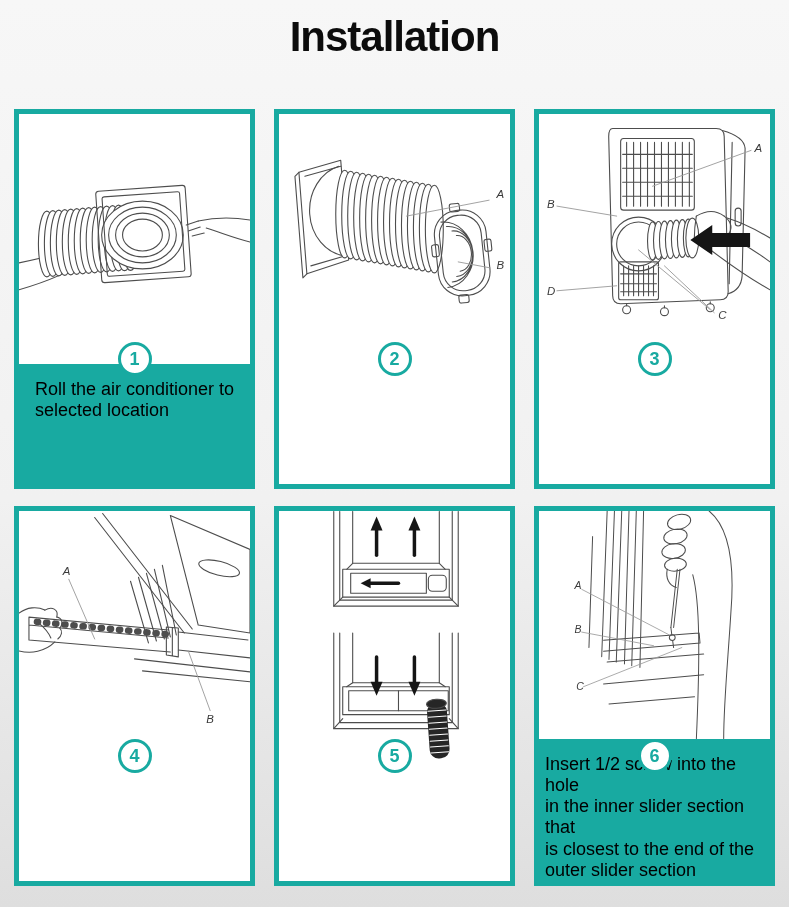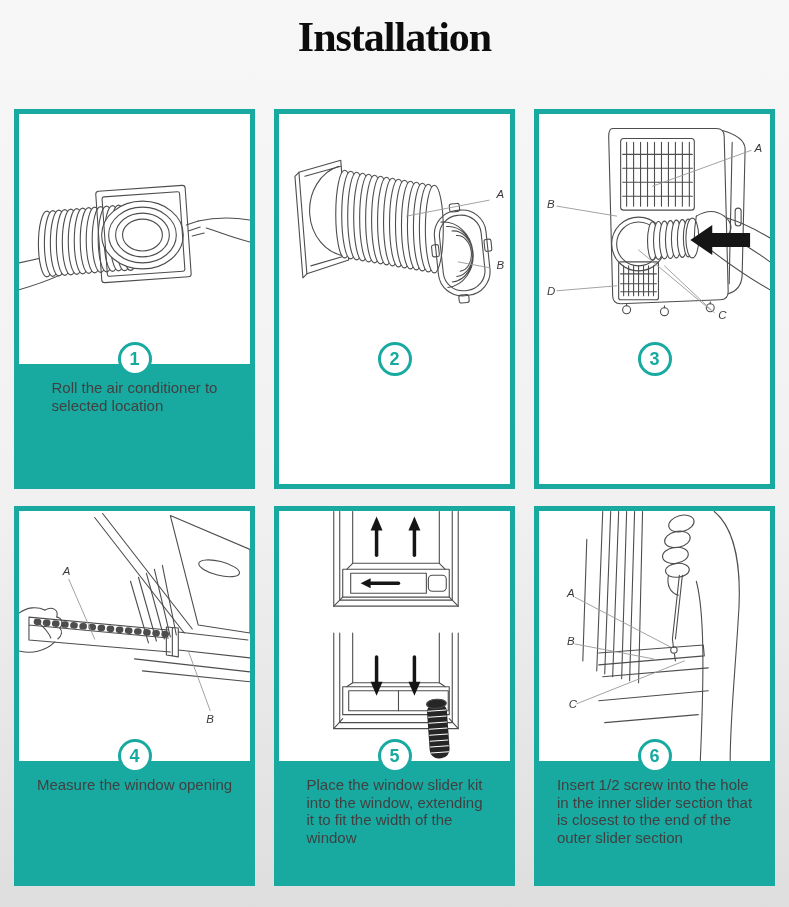--- a/index.html
+++ b/index.html
@@ -5,38 +5,38 @@
   :root { --teal:#18aaa1; --ink:#4d4d4d; --leader:#989898; --label:#3b3b3b; }
   * { box-sizing:border-box; }
   html,body { margin:0; padding:0; }
   body {
     width:789px; height:907px; overflow:hidden;
     background:linear-gradient(180deg,#f7f7f7 0%,#f1f1f1 55%,#dedede 100%);
     font-family:"Liberation Sans", sans-serif;
   }
   .page-title {
     margin:13px 0 0; text-align:center;
-    font-family:Liberation Serif, serif;
+    font-family:Liberation Sans, sans-serif;
     font-size:42px; font-weight:bold; color:#0c0c0c; letter-spacing:-1px;
   }
   .cards {
     display:grid; grid-template-columns:repeat(3,1fr);
     column-gap:19px; row-gap:17px;
     padding:0 14px; margin-top:48px;
   }
   .card {
     position:relative; height:380px;
     border:5px solid var(--teal); background:#fff;
     display:flex; flex-direction:column;
   }
   .art { height:250px; position:relative; background:#fff; }
   .art svg { position:absolute; left:0; top:0; width:100%; height:100%; }
   .band {
-    flex:1; background:var(--teal); color:#404040;
-    padding:15px 6px 0; font-size:15px; line-height:1.18;
+    flex:1; background:var(--teal); color:#000000;
+    padding:15px 6px 0; font-size:18px; line-height:1.18;
   }
   .band p { display:table; margin:0 auto; white-space:pre-line; text-align:left; }
   .badge {
     position:absolute; left:50%; top:228px; transform:translateX(-50%);
     width:34px; height:34px; border-radius:50%;
     background:#fff; border:3px solid var(--teal); color:var(--teal);
     display:flex; align-items:center; justify-content:center;
     font-size:18px; font-weight:bold; z-index:3;
   }
   .lineart { stroke:var(--ink); fill:none; stroke-width:1.1; stroke-linecap:round; stroke-linejoin:round; }
@@ -246,23 +246,20 @@
           <line class="leader" x1="50" y1="68" x2="76" y2="128"></line>
           <line class="leader" x1="192" y1="200" x2="170" y2="140"></line>
           <text class="lbl" x="44" y="64">A</text>
           <text class="lbl" x="192" y="212" text-anchor="middle">B</text>
         </g>
       </svg>
     </div>
     <div class="badge">
       <span>4</span>
     </div>
-    <div class="band">
-      <p>Measure the window opening</p>
-    </div>
   </div>
 
   <div class="card">
     <div class="art">
       <svg viewBox="0 0 232 250">
         <g class="lineart">
           <g>
             <path d="M55,0 L55,95 L180,95 L180,0"></path>
             <path d="M61,0 L61,89 L174,89 L174,0"></path>
             <path d="M74,0 L74,52 L161,52 L161,0"></path>
@@ -303,26 +300,20 @@
               <rect x="150" y="192" width="20" height="56" rx="9" fill="#262626" stroke="none"></rect>
               <path d="M151,200 H169 M151,206 H169 M151,212 H169 M151,218 H169 M151,224 H169 M151,230 H169 M151,236 H169 M151,242 H169" stroke="#ffffff" stroke-width="1"></path>
               <ellipse cx="160" cy="193" rx="10" ry="4.5" fill="#262626" stroke="#4d4d4d"></ellipse>
             </g>
           </g>
         </g>
       </svg>
     </div>
     <div class="badge">
       <span>5</span>
-    </div>
-    <div class="band">
-      <p>Place the window slider kit
-into the window, extending
-it to fit the width of the
-window</p>
     </div>
   </div>
 
   <div class="card">
     <div class="art">
       <svg viewBox="0 0 232 250">
         <g class="lineart">
           <g>
             <path d="M48,28 L44,150"></path>
             <path d="M64,0 L58,160 M72,0 L66,163 M80,0 L74,166 M88,0 L83,168 M96,0 L91,170 M104,0 L100,172"></path>

